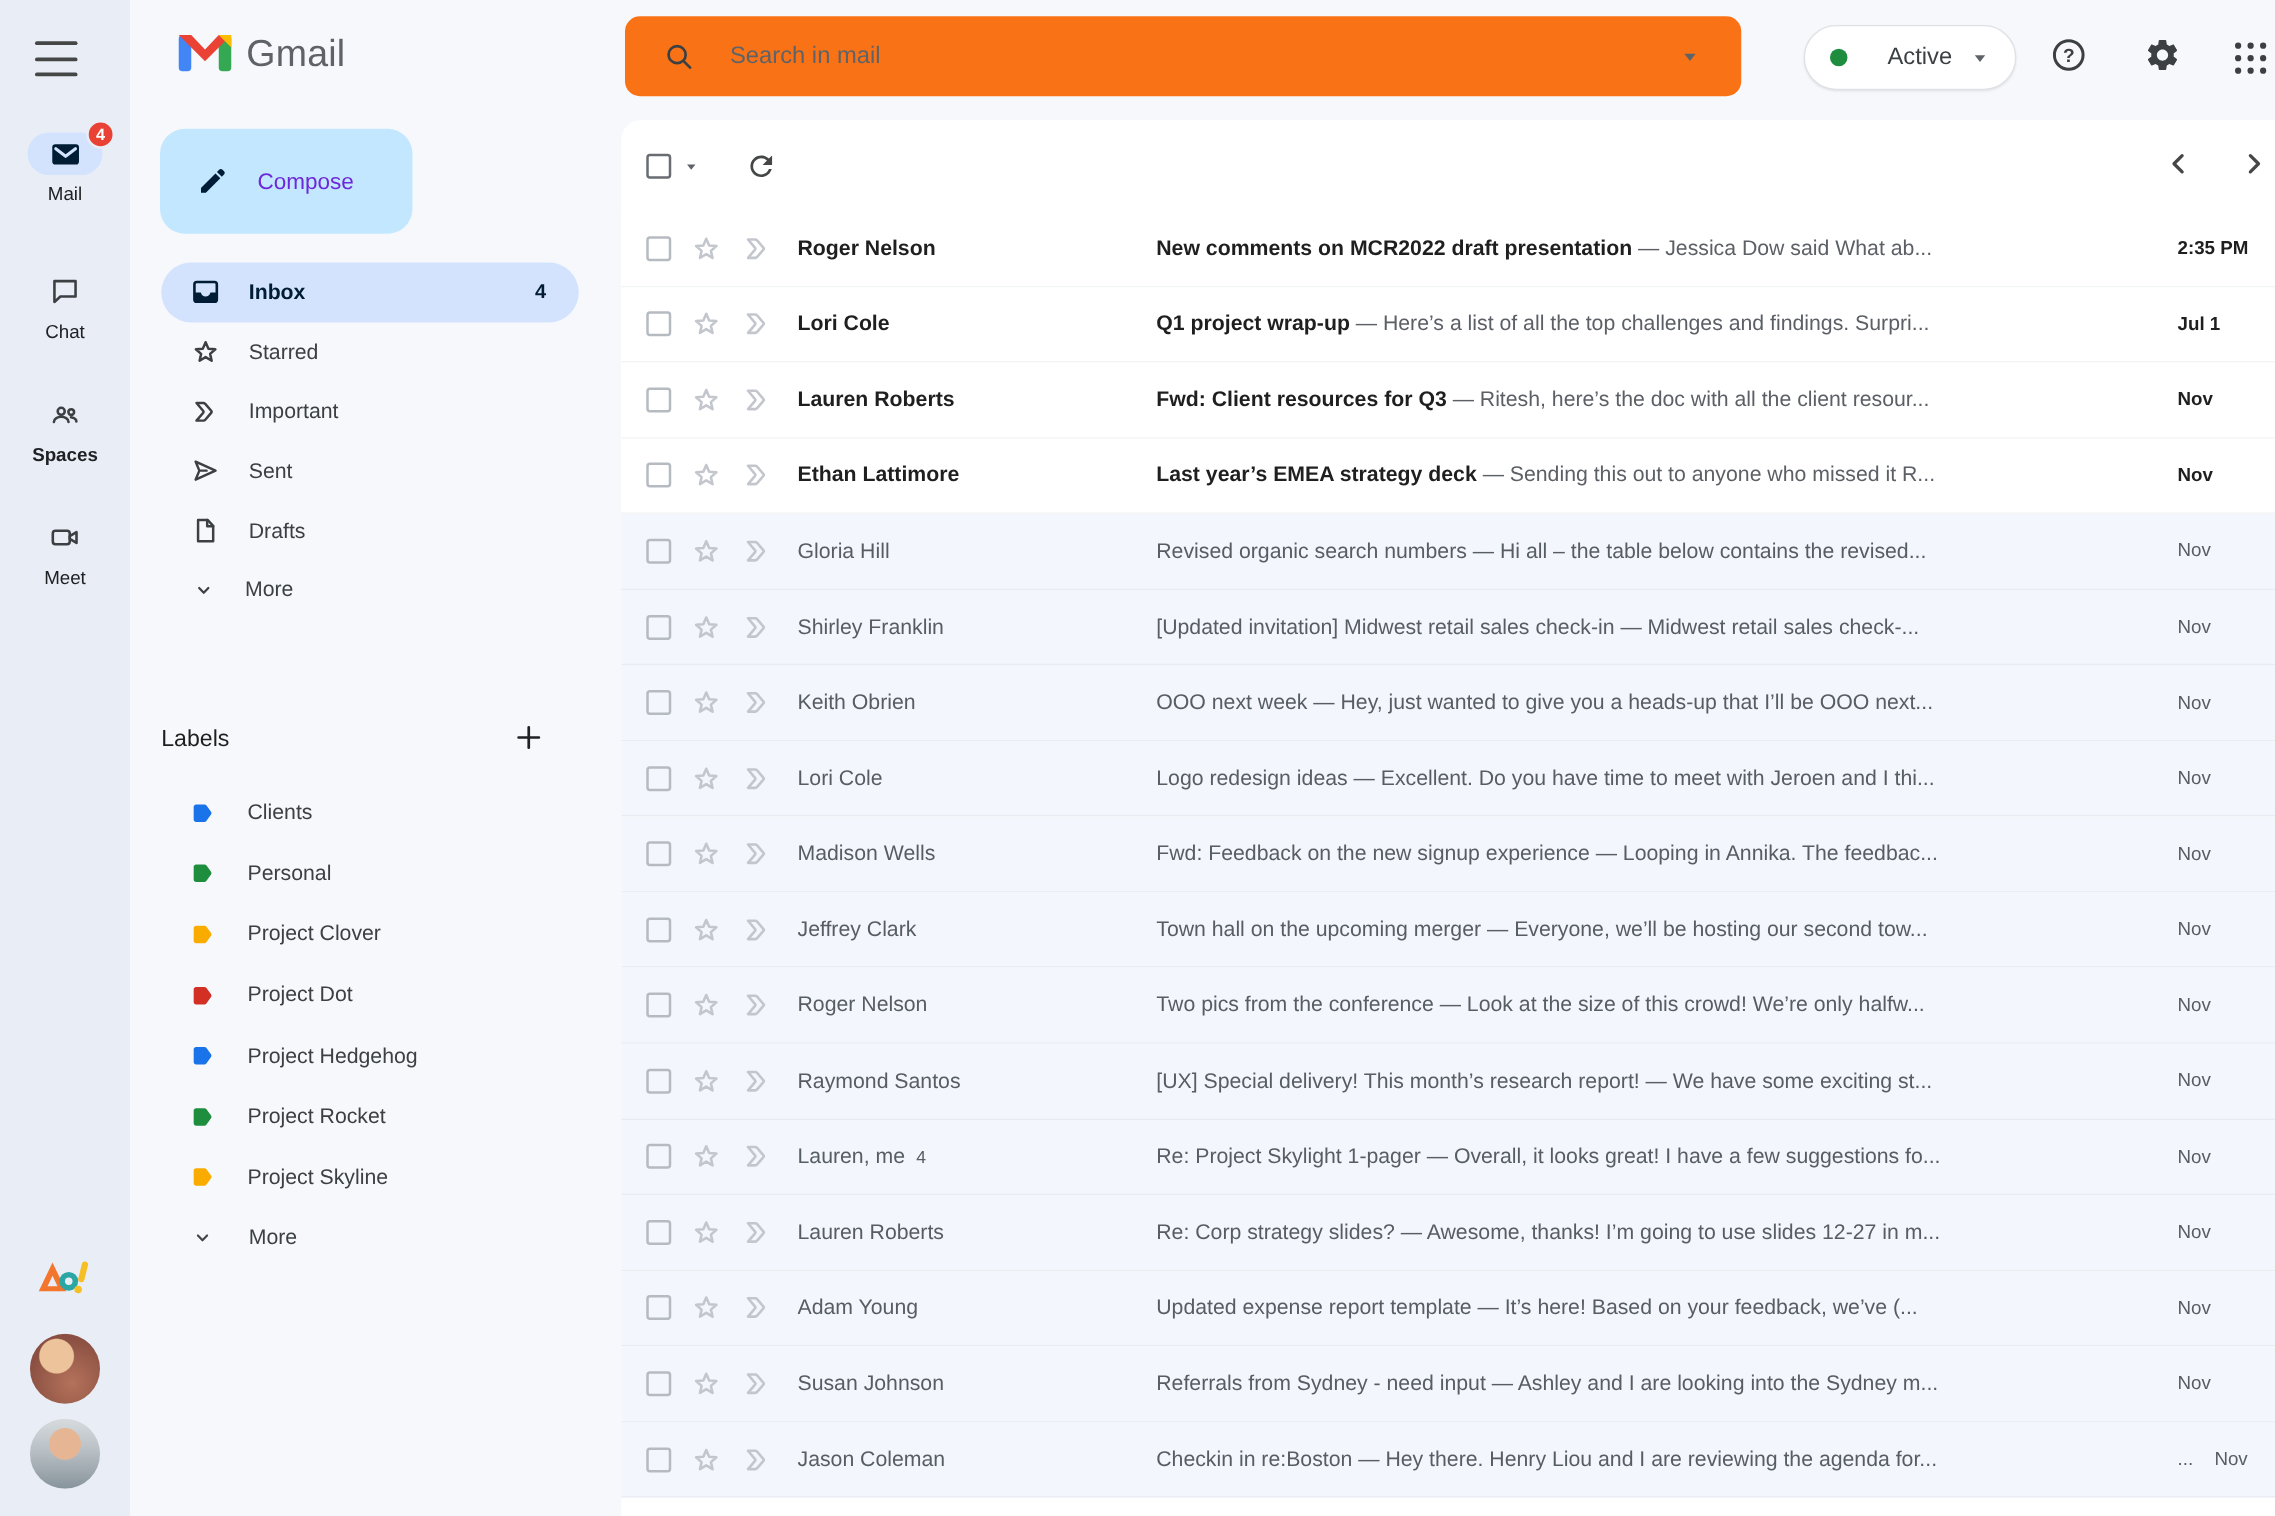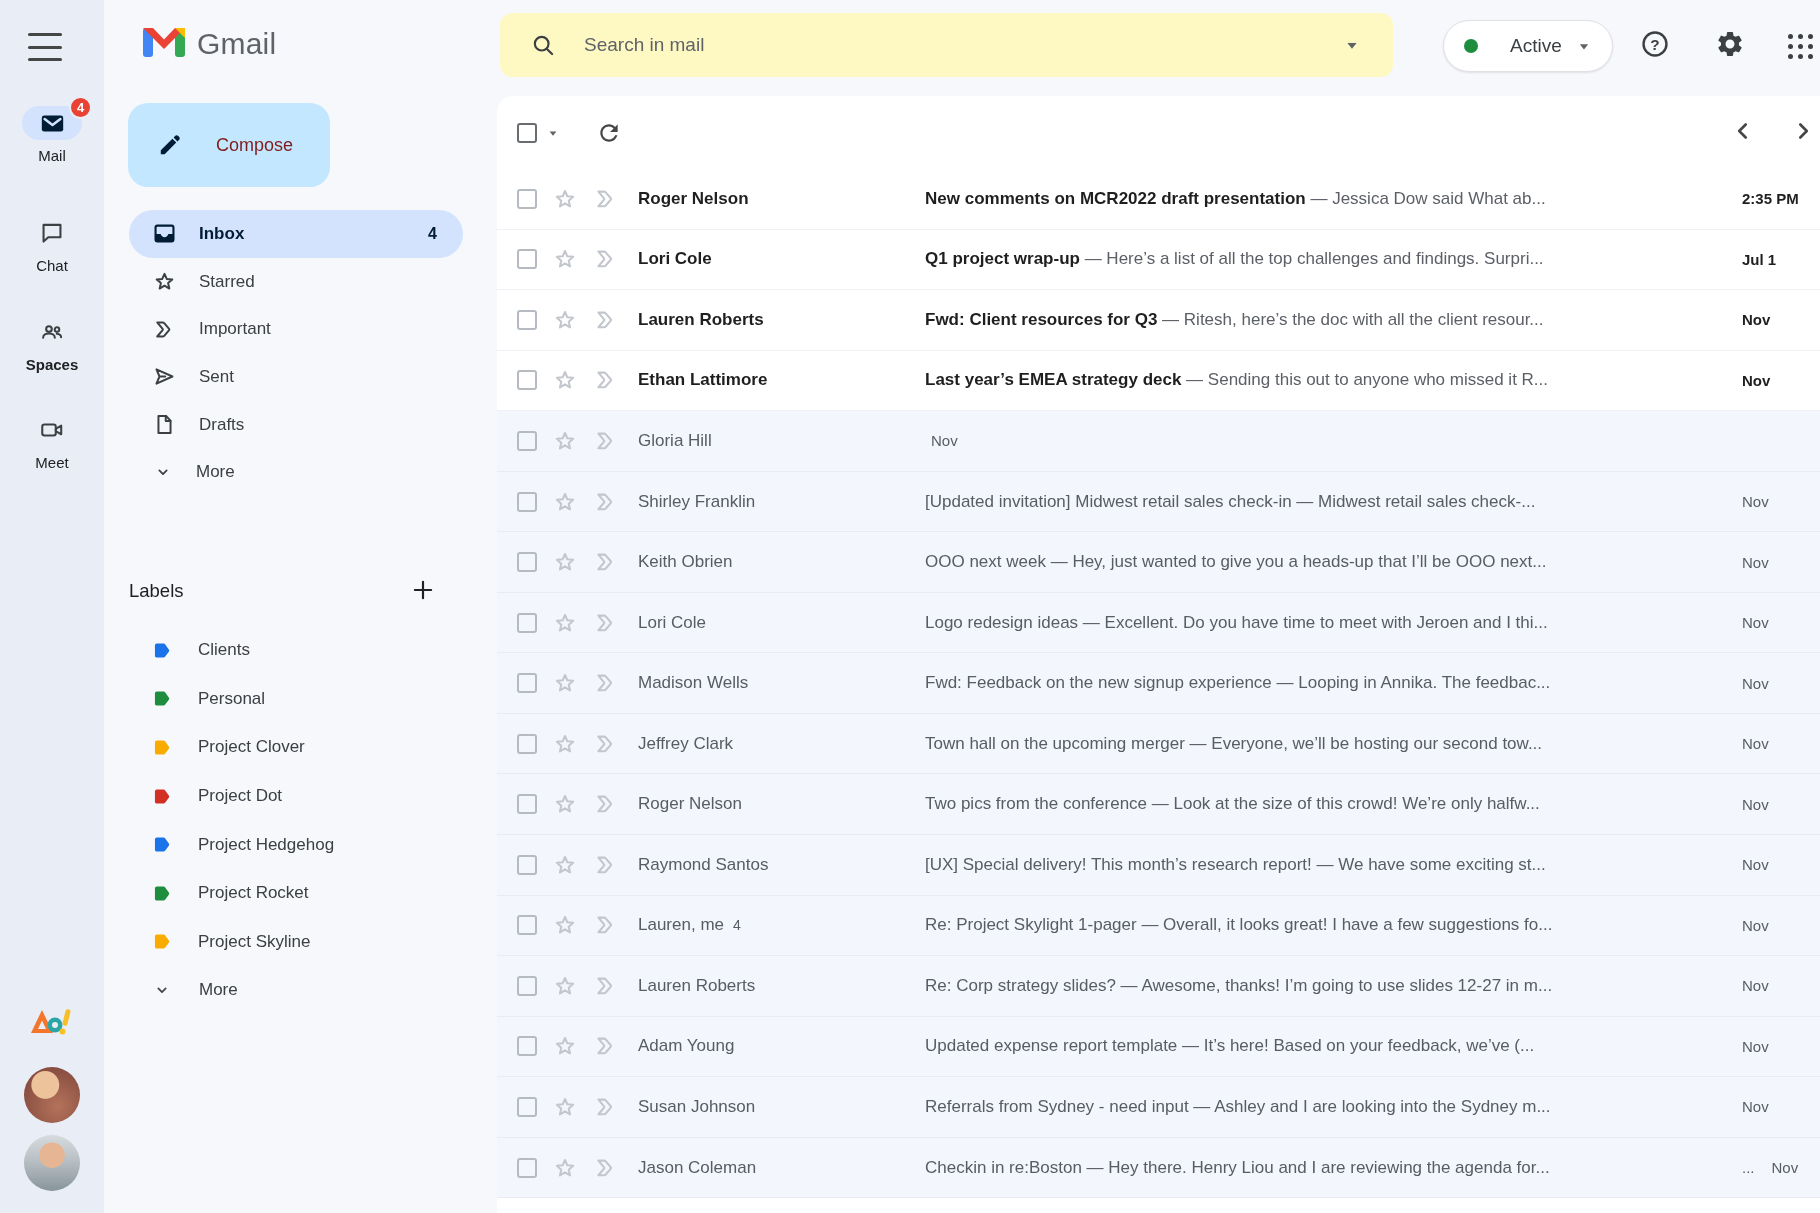--- a/index.html
+++ b/index.html
@@ -22,38 +22,38 @@
      radial-gradient(circle at 60% 70%,#b4725a,#8a4f42 70%),
      linear-gradient(160deg,#d9a07c,#7c4a3c)}
   .avatar2{top:1135px;background:
      radial-gradient(circle at 50% 36%,#e6b694 0 27%,transparent 29%),
      linear-gradient(180deg,#d7dbde 0%,#b9c0c5 45%,#87949b 100%)}
   
   .hamburger{position:absolute;left:28px;top:33px;width:34px;height:28px;display:flex;flex-direction:column;justify-content:space-between;cursor:pointer}
   .hamburger span{display:block;height:3px;background:#444746;border-radius:2px}
   .gmail-logo{position:absolute;left:141px;top:24px;display:flex;align-items:center}
   .gmail-word{font-size:30px;color:#5f6368;margin-left:10px;letter-spacing:.2px}
-  .searchbar{position:absolute;left:500px;top:13px;width:893px;height:64px;background:#fef9c3;border-radius:12px;
+  .searchbar{position:absolute;left:500px;top:13px;width:893px;height:64px;background:#f97316;border-radius:12px;
     display:flex;align-items:center;padding:0 30px 0 30px;box-sizing:border-box}
   .searchbar .sicon{color:#3c4043;display:flex}
   .searchbar input{flex:1;margin-left:26px;border:none;outline:none;background:transparent;font-size:19px;color:#3c4043;font-family:"Liberation Sans",sans-serif}
   .searchbar input::placeholder{color:#5f6368;opacity:1}
   .caret{display:flex;color:#5f6368}
   .status-pill{position:absolute;left:1443px;top:20px;height:52px;border-radius:26px;background:#fff;border:1px solid #dfe1e5;
     box-shadow:0 1px 2px rgba(60,64,67,.12);display:flex;align-items:center;padding:0 18px 0 20px;box-sizing:border-box;cursor:pointer}
   .status-dot{width:14px;height:14px;border-radius:50%}
   .status-label{font-size:19px;font-weight:500;color:#3c4043;margin:0 12px 0 32px}
   .hdr-btn{position:absolute;top:28px;width:36px;height:36px;display:flex;align-items:center;justify-content:center;color:#3c4043;cursor:pointer}
   .apps-grid{display:grid;grid-template-columns:repeat(3,5px);grid-template-rows:repeat(3,5px);gap:5px}
   .apps-grid i{width:5px;height:5px;border-radius:50%;background:#3c4043}
   
   .compose{position:absolute;left:128px;top:103px;width:202px;height:84px;border-radius:20px;background:#c2e7ff;
     display:flex;align-items:center;cursor:pointer;color:#001d35}
   .compose .cicon{margin-left:29px;display:flex}
-  .compose .clabel{margin-left:33px;font-size:18px;font-weight:500;color:#7f1d1d}
+  .compose .clabel{margin-left:23px;font-size:18px;font-weight:500;color:#6d28d9}
   #nav{position:absolute;left:129px;top:210px;width:334px}
   .nav-item{height:47.7px;display:flex;align-items:center;border-radius:24px;cursor:pointer;color:#3c4043}
   .nav-item.active{background:#d3e3fd;color:#001d35;font-weight:700}
   .nav-icon{margin-left:23px;display:flex;flex:none}
   .nav-label{margin-left:22px;font-size:17px;white-space:nowrap}
   .nav-count{margin-left:auto;margin-right:26px;font-size:16px;font-weight:700}
   .labels-header{position:absolute;left:129px;top:580px;font-size:18.5px;font-weight:500;color:#1f1f1f}
   .labels-add{position:absolute;left:409px;top:578px;width:28px;height:28px;display:flex;align-items:center;justify-content:center;color:#202124;cursor:pointer}
   #labels{position:absolute;left:129px;top:626px;width:334px}
   .label-item{height:48.6px;display:flex;align-items:center;border-radius:24px;cursor:pointer;color:#3c4043}
@@ -468,20 +468,21 @@
           </svg>
         </span>
         <span class="ric">
           <svg viewBox="0 0 24 24" width="26" height="26" fill="none" stroke="currentColor" stroke-width="1.9" stroke-linecap="round" stroke-linejoin="round">
             <path d="M5 5.2h5.3c.55 0 1.07.25 1.42.68l4.7 5.46c.3.36.3.88 0 1.24l-4.7 5.46c-.35.43-.87.68-1.42.68H5l5.2-6.1c.3-.36.3-.9 0-1.26z"></path>
           </svg>
         </span>
         <span class="sender">
           <span>Gloria Hill</span>
         </span>
+        <span class="subject"><span class="s1">Revised organic search numbers</span><span class="snip"> — Hi all – the table below contains the revised...</span></span>
         <span class="time">
           <span>Nov</span>
         </span>
       </div>
       <div class="row read">
         <span class="cb"></span>
         <span class="ric">
           <svg viewBox="0 0 24 24" width="26" height="26" fill="none" stroke="currentColor" stroke-width="1.9" stroke-linecap="round" stroke-linejoin="round">
             <path d="M12 4.6l2.15 4.95 5.35.45-4.05 3.55 1.2 5.25L12 16l-4.65 2.8 1.2-5.25-4.05-3.55 5.35-.45z"></path>
           </svg>

